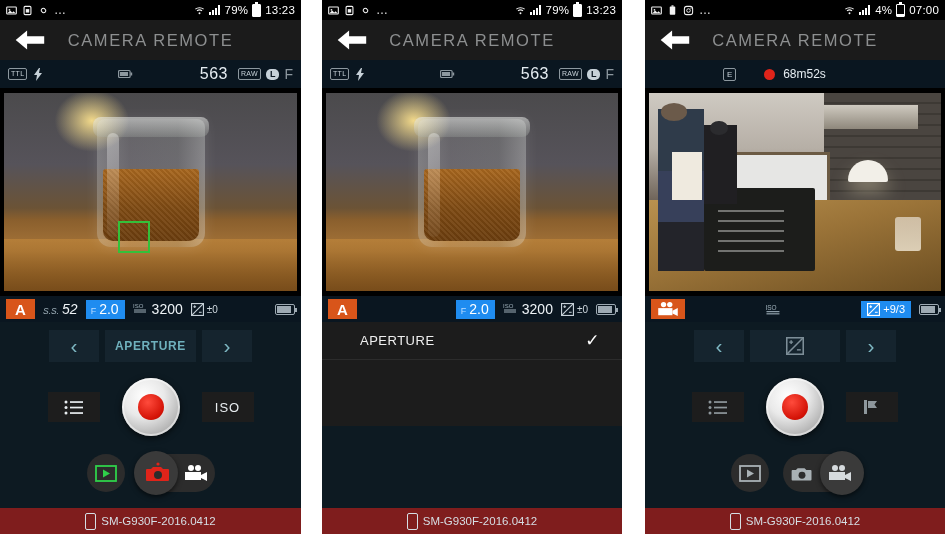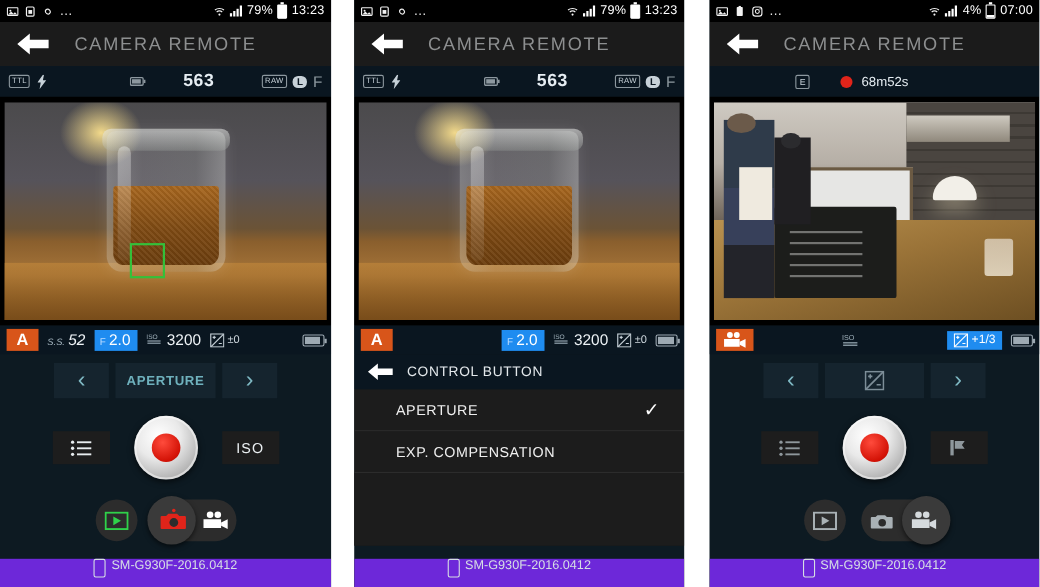--- a/index.html
+++ b/index.html
@@ -33,21 +33,21 @@
   .titlebar{height:40px;background:#1b1b1b;display:flex;align-items:center;position:relative;}
   .backarrow{position:absolute;left:10px;top:50%;transform:translateY(-50%);
              width:38px;height:26px;cursor:pointer;}
   .apptitle{width:100%;text-align:center;color:#8d8f90;font-size:16.5px;
             letter-spacing:1.6px;font-weight:400;}
 
   
   .infobar{height:28px;background:#0a1620;display:flex;align-items:center;
            padding:0 8px;box-sizing:border-box;color:#b9c4cc;font-size:11px;position:relative;}
   .ib-left{display:flex;align-items:center;gap:7px;}
-  .ib-mid{flex:1;display:flex;align-items:center;justify-content:center;padding-right:10px;font-weight:bold;}
+  .ib-mid{flex:1;display:flex;align-items:center;justify-content:flex-end;padding-right:10px;}
   .shots{color:#e6edf2;font-size:16px;letter-spacing:.5px;}
   .ib-right{display:flex;align-items:center;gap:5px;}
   .tagbox{border:1.2px solid #8d989f;border-radius:2px;padding:0px 2px;font-size:7px;
           letter-spacing:.3px;color:#c7d1d8;line-height:10px;}
   .pillL{background:#c7d1d8;color:#0a1620;border-radius:5px;padding:0 4px;font-size:9px;
          font-weight:bold;line-height:11px;}
   .fmark{color:#8d989f;font-size:14px;}
   .rawspace{width:62px;}
 
   
@@ -148,22 +148,22 @@
             display:flex;align-items:center;justify-content:center;cursor:pointer;}
   .toggle{width:76px;height:38px;border-radius:22px;background:#2c2c2c;position:relative;
           display:flex;align-items:center;cursor:pointer;}
   .toggle .knob{position:absolute;width:44px;height:44px;border-radius:50%;background:#3a3a3a;
           top:-3px;box-shadow:0 2px 5px rgba(0,0,0,.6);}
   .toggle .knob.left{left:-5px;}
   .toggle .knob.right{right:-5px;}
   .toggle .half{position:relative;width:50%;display:flex;align-items:center;justify-content:center;z-index:2;}
 
   
-  .footer{position:absolute;left:0;right:0;bottom:0;height:26px;background:#6d28d9;
-          display:flex;justify-content:center;gap:5px;
+  .footer{position:absolute;left:0;right:0;bottom:0;height:26px;background:#7f1d1d;
+          display:flex;align-items:center;justify-content:center;gap:5px;
           color:#d6dee4;font-size:11.5px;}
   .phoneic{width:9px;height:15px;border:1.3px solid #d6dee4;border-radius:2px;}
 
   
   .menuhead{height:32px;background:#0a1620;display:flex;align-items:center;gap:10px;padding-left:8px;}
   .menuhead .ttl{color:#e3e8eb;font-size:12.5px;letter-spacing:.6px;}
   .menulist{background:#1c1c1c;}
   .menuitem{height:37px;display:flex;align-items:center;padding:0 22px 0 38px;
             color:#efefef;font-size:13px;letter-spacing:.5px;border-bottom:1px solid #2c2c2c;
             justify-content:space-between;cursor:pointer;}
@@ -450,35 +450,25 @@
             <rect x="0.6" y="0.6" width="12.8" height="12.8" fill="none" stroke="#c7d1d8" stroke-width="1.2"></rect>
             <path d="M1 13L13 1" stroke="#c7d1d8" stroke-width="1.2"></path>
             <path d="M2.5 4h3M4 2.5v3" stroke="#c7d1d8" stroke-width="1.1"></path>
             <path d="M8.5 10h3" stroke="#c7d1d8" stroke-width="1.1"></path>
           </svg>
         <span>±0</span>
       </div>
       <span class="battbig"></span>
     </div>
 
-    <div class="menuhead">
-      <svg style="width:30px;height:20px;" viewBox="0 0 40 26">
-          <path d="M18 3L6 13l12 10v-6h18v-8H18z" fill="#fff"></path>
-        </svg>
-      <span class="ttl">CONTROL BUTTON</span>
-    </div>
 
     <div class="menulist">
       <div class="menuitem">
         <span>APERTURE</span>
         <span class="chk">✓</span>
-      </div>
-      <div class="menuitem">
-        <span>EXP. COMPENSATION</span>
-        <span class="chk"></span>
       </div>
       <div class="menufill"></div>
     </div>
 
     <div class="footer">
       <span class="phoneic"></span>
       <span>SM-G930F-2016.0412</span>
     </div>
   </div>
 
@@ -575,21 +565,21 @@
           <rect x="1" y="9.5" width="12" height="1" fill="#9fb0ba"></rect>
         </svg>
       <div class="spacer"></div>
       <div class="evbadge">
         <svg class="icn" width="13" height="13" viewBox="0 0 14 14">
             <rect x="0.6" y="0.6" width="12.8" height="12.8" fill="none" stroke="#ffffff" stroke-width="1.2"></rect>
             <path d="M1 13L13 1" stroke="#ffffff" stroke-width="1.2"></path>
             <path d="M2.5 4h3M4 2.5v3" stroke="#ffffff" stroke-width="1.1"></path>
             <path d="M8.5 10h3" stroke="#ffffff" stroke-width="1.1"></path>
           </svg>
-        <span style="font-size:11px;color:#fff;">+1/3</span>
+        <span style="font-size:11px;color:#fff;">+9/3</span>
       </div>
       <span class="battbig"></span>
     </div>
 
     <div class="navrow">
       <div class="navbtn">‹</div>
       <div class="navlabel icon">
         <svg width="18" height="18" viewBox="0 0 14 14">
             <rect x="0.6" y="0.6" width="12.8" height="12.8" fill="none" stroke="#7d8e98" stroke-width="1.2"></rect>
             <path d="M1 13L13 1" stroke="#7d8e98" stroke-width="1.2"></path>

